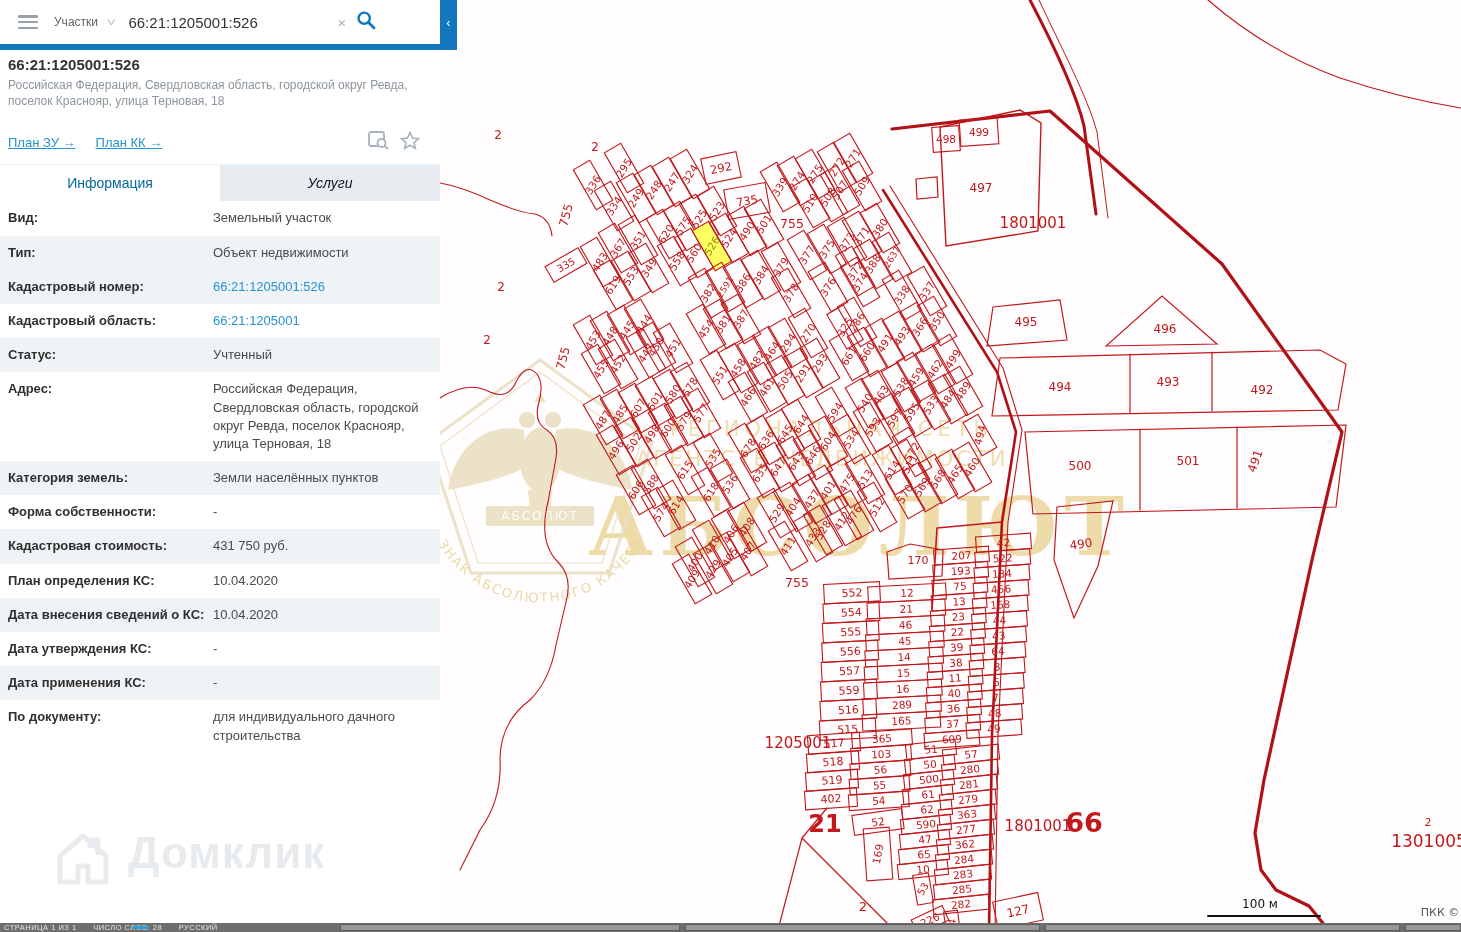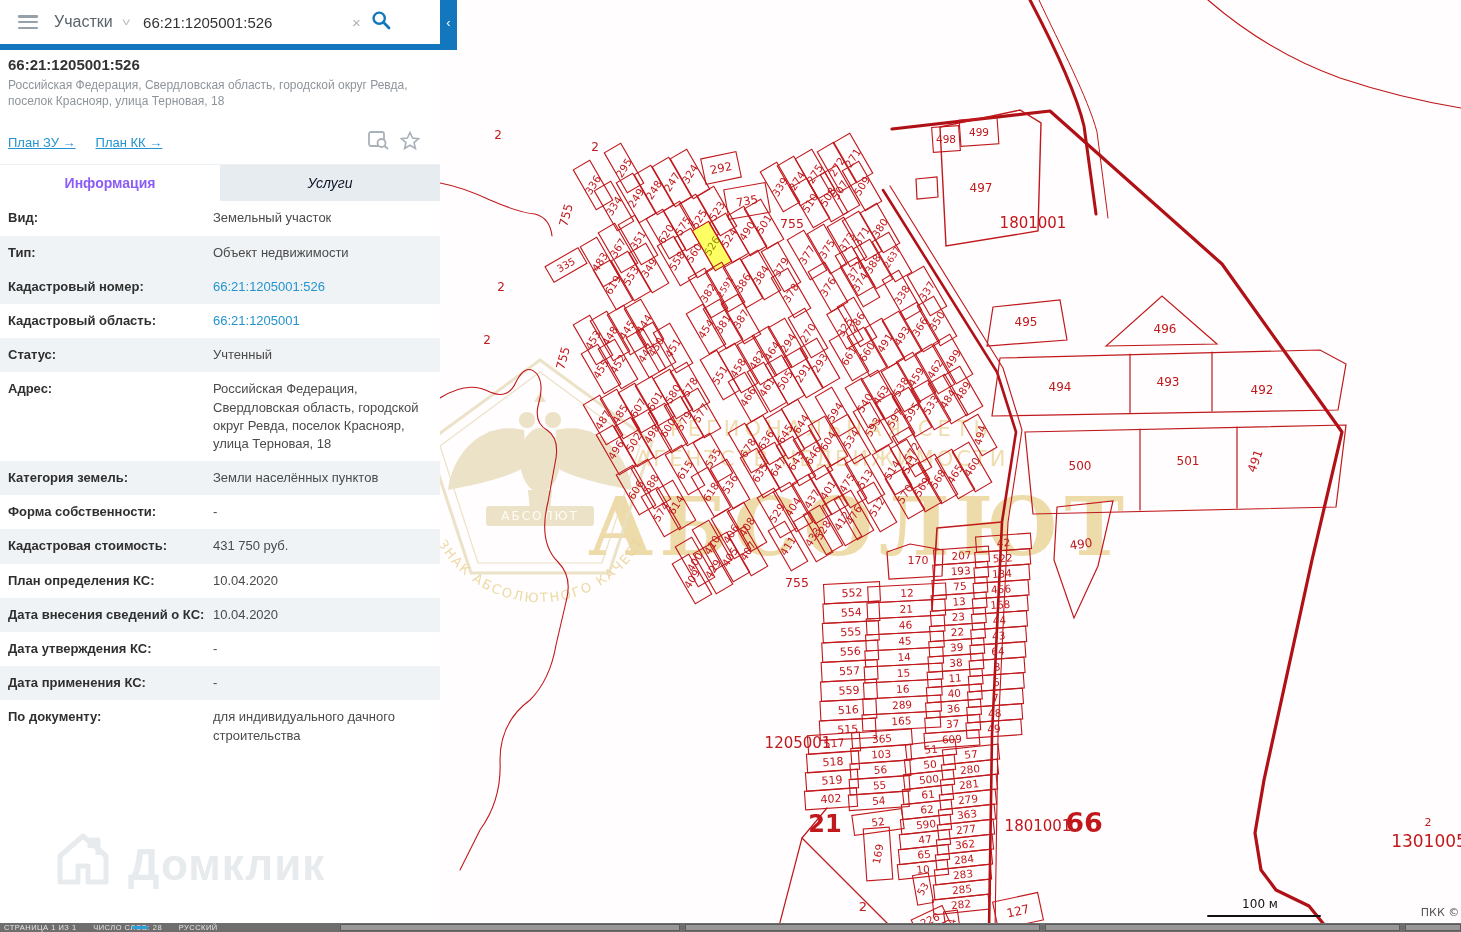--- a/index.html
+++ b/index.html
@@ -12,48 +12,48 @@
 
   
   #sidebar { position:absolute; left:0; top:0; width:440px; height:932px; background:#fff; z-index:5; }
   #hdr { position:relative; height:44px; background:#fff; display:flex; align-items:center; }
   #hdr-underline { position:absolute; left:0; top:44px; width:457px; height:6px; background:#1377bd; z-index:6; }
   #collapse { position:absolute; left:440px; top:0; width:17px; height:44px; background:#1377bd; color:#fff;
               display:flex; align-items:center; justify-content:center; font-size:13px; cursor:pointer; z-index:6; }
   .burger { width:20px; height:14px; margin-left:18px; display:flex; flex-direction:column; justify-content:space-between; cursor:pointer; }
   .burger i { display:block; height:2.5px; background:#97a1a9; border-radius:1px; }
   .layer-sel { display:flex; align-items:center; margin-left:16px; cursor:pointer; }
-  .layer-sel .lbl { font-size:16px; color:#5b646b; }
+  .layer-sel .lbl { font-size:12px; color:#5b646b; }
   .layer-sel .chev { color:#b3bcc2; font-size:11px; margin-left:10px; transform:scaleX(1.4); }
   .search-box { flex:1; display:flex; align-items:center; margin-left:14px; }
   .search-box input { border:none; outline:none; font-size:15px; color:#333; width:205px; font-family:"Liberation Sans",sans-serif; }
   .clear-x { color:#a9b2ba; font-size:15px; margin-left:4px; cursor:pointer; }
   .mag { margin-left:10px; cursor:pointer; }
 
   #info-head { padding:12px 10px 0 8px; }
   #obj-title { font-size:15px; font-weight:bold; color:#333; }
   #obj-sub { font-size:12px; color:#8d959c; line-height:1.35; margin-top:4px; width:410px; }
   #links-row { display:flex; align-items:center; margin:22px 0 10px 0; }
   .plan-link { font-size:13px; color:#2493cf; margin-right:20px; cursor:pointer;text-decoration:underline; }
   #links-row .spacer { flex:1; }
   .mini-ico { margin-right:10px; cursor:pointer; }
 
   #tabs { display:flex; height:37px; border-top:1px solid #eef1f3; }
   .tab { flex:1; display:flex; align-items:center; justify-content:center; font-size:14px; cursor:pointer; }
-  .tab.active { background:#fff; color:#8b5cf6; font-weight:bold; }
+  .tab.active { background:#fff; color:#0369a1; font-weight:normal; }
   .tab.inactive { background:#e7ecf0; color:#0f172a;font-style:italic; }
 
   #rows { }
   .row { display:flex; padding:8px 8px; min-height:33px; }
   .row.alt { background:#eff3f6; }
   .row .k { width:205px; font-size:13px; color:#2f2f2f; font-weight:bold; flex-shrink:0; line-height:1.35; }
   .row .v { font-size:13px; color:#4a4a4a; line-height:1.4; width:215px; }
   .row .v.link { color:#2493cf; cursor:pointer; }
 
-  #domclick { position:absolute; left:52px; top:828px; display:flex; align-items:flex-end; opacity:1; }
+  #domclick { position:absolute; left:52px; top:828px; display:flex; align-items:flex-start; opacity:1; }
   #domclick svg { margin-right:14px; }
   #domclick .t { font-size:44px; font-weight:bold; color:#e7ebee; letter-spacing:1px; }
 
   
   #statusbar { position:absolute; left:0; bottom:0; width:1461px; height:9px; background:#6e6e6e; z-index:9; overflow:hidden; }
   #statusbar .txt { position:absolute; left:4px; top:0px; font-size:7.5px; color:#e6e6e6; white-space:nowrap; letter-spacing:.5px; }
   #statusbar .txt span { margin-right:14px; }
   .seg { position:absolute; top:1px; height:7px; background:#989898; border:1px solid #5c5c5c; }
   .bluedash { position:absolute; left:132px; top:3px; width:16px; height:3px; background:#2d9fd8; }
 </style>

